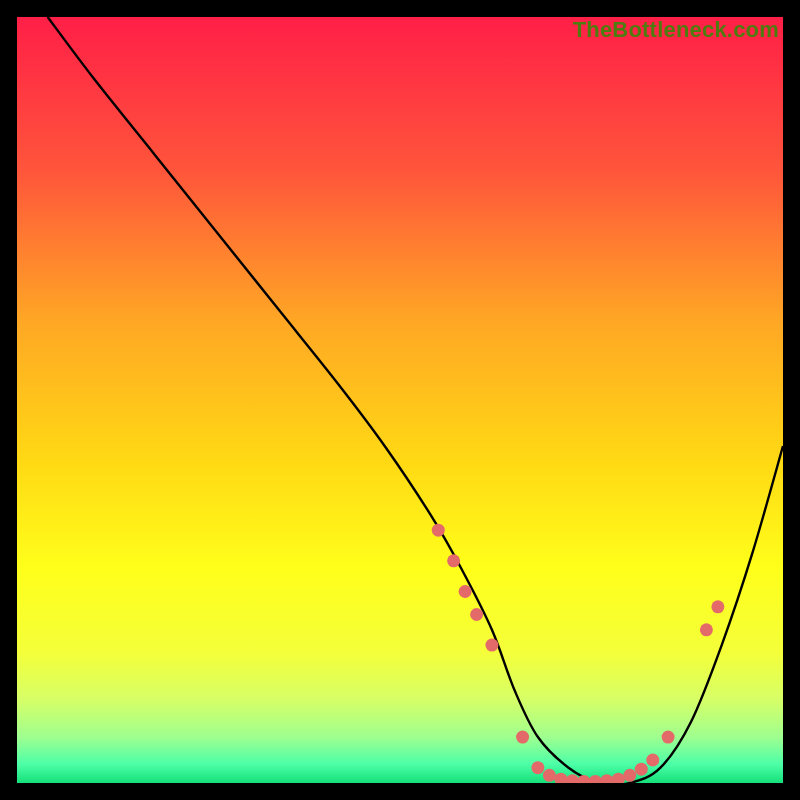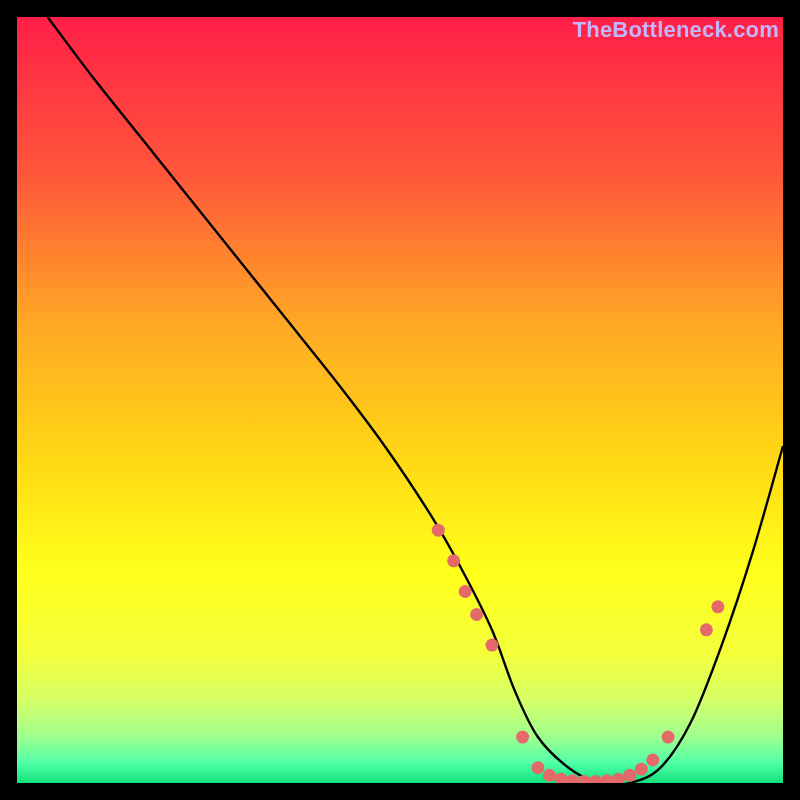--- a/index.html
+++ b/index.html
@@ -23,21 +23,21 @@
     position: absolute;
     left: 0;
     top: 0;
     width: 766px;
     height: 766px;
   }
   .watermark {
     position: absolute;
     top: 0px;
     right: 4px;
-    color: #c4b5fd;
+    color: #4d7c0f;
     font-size: 22px;
     font-weight: 600;
     letter-spacing: 0.2px;
     user-select: none;
   }
 </style>
 </head>
 <body>
 
 <div class="frame">

